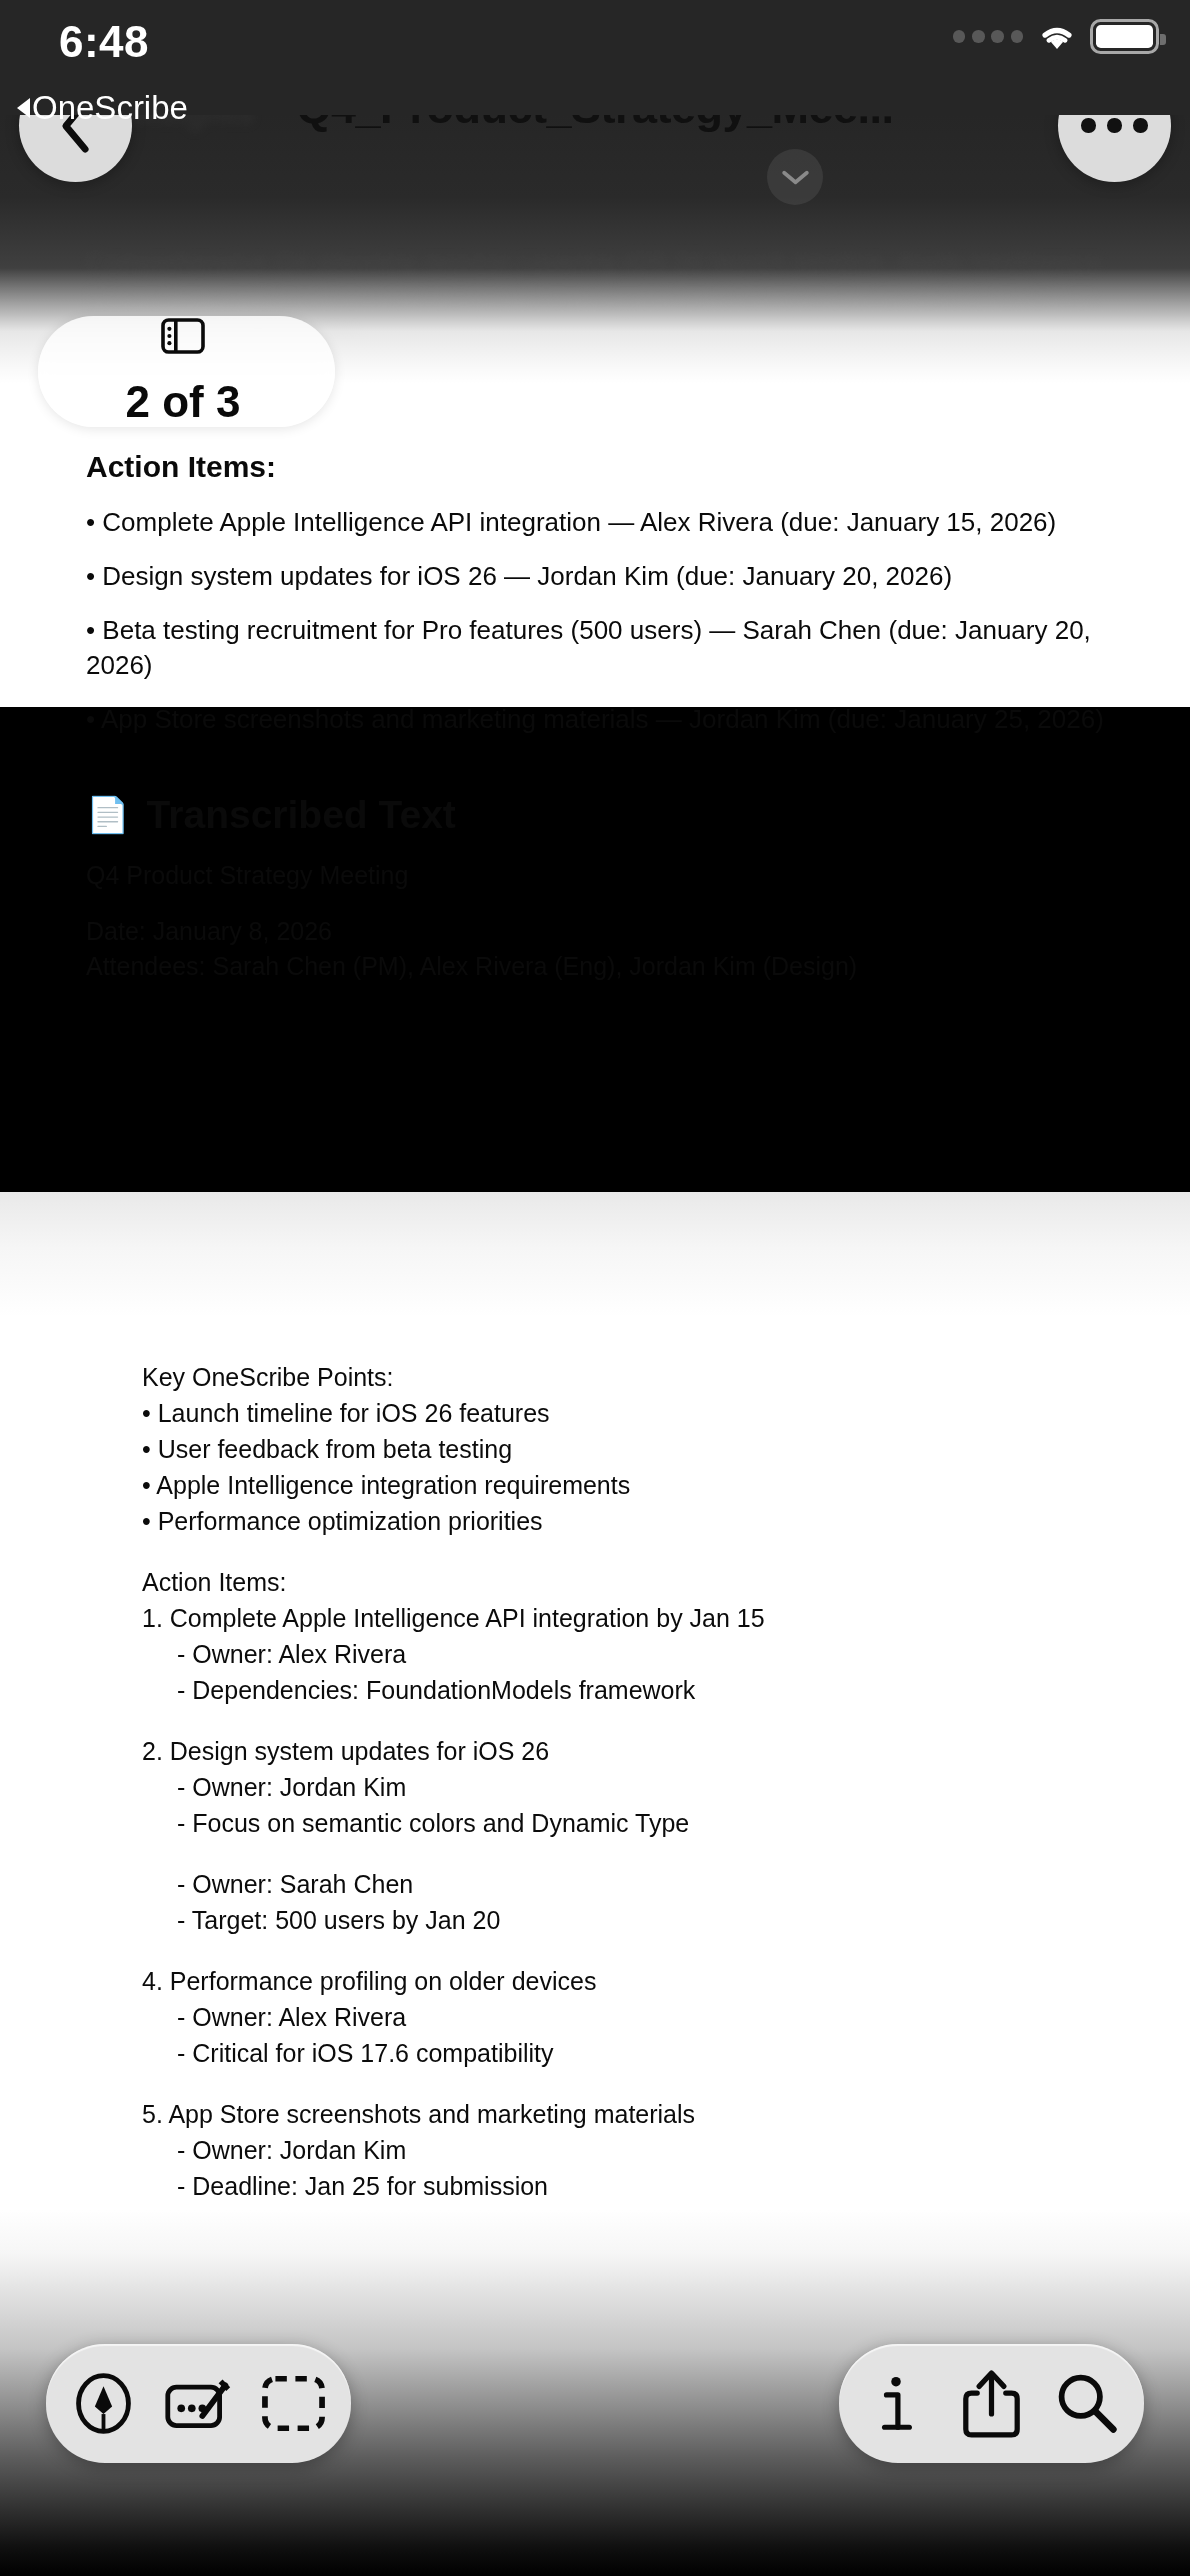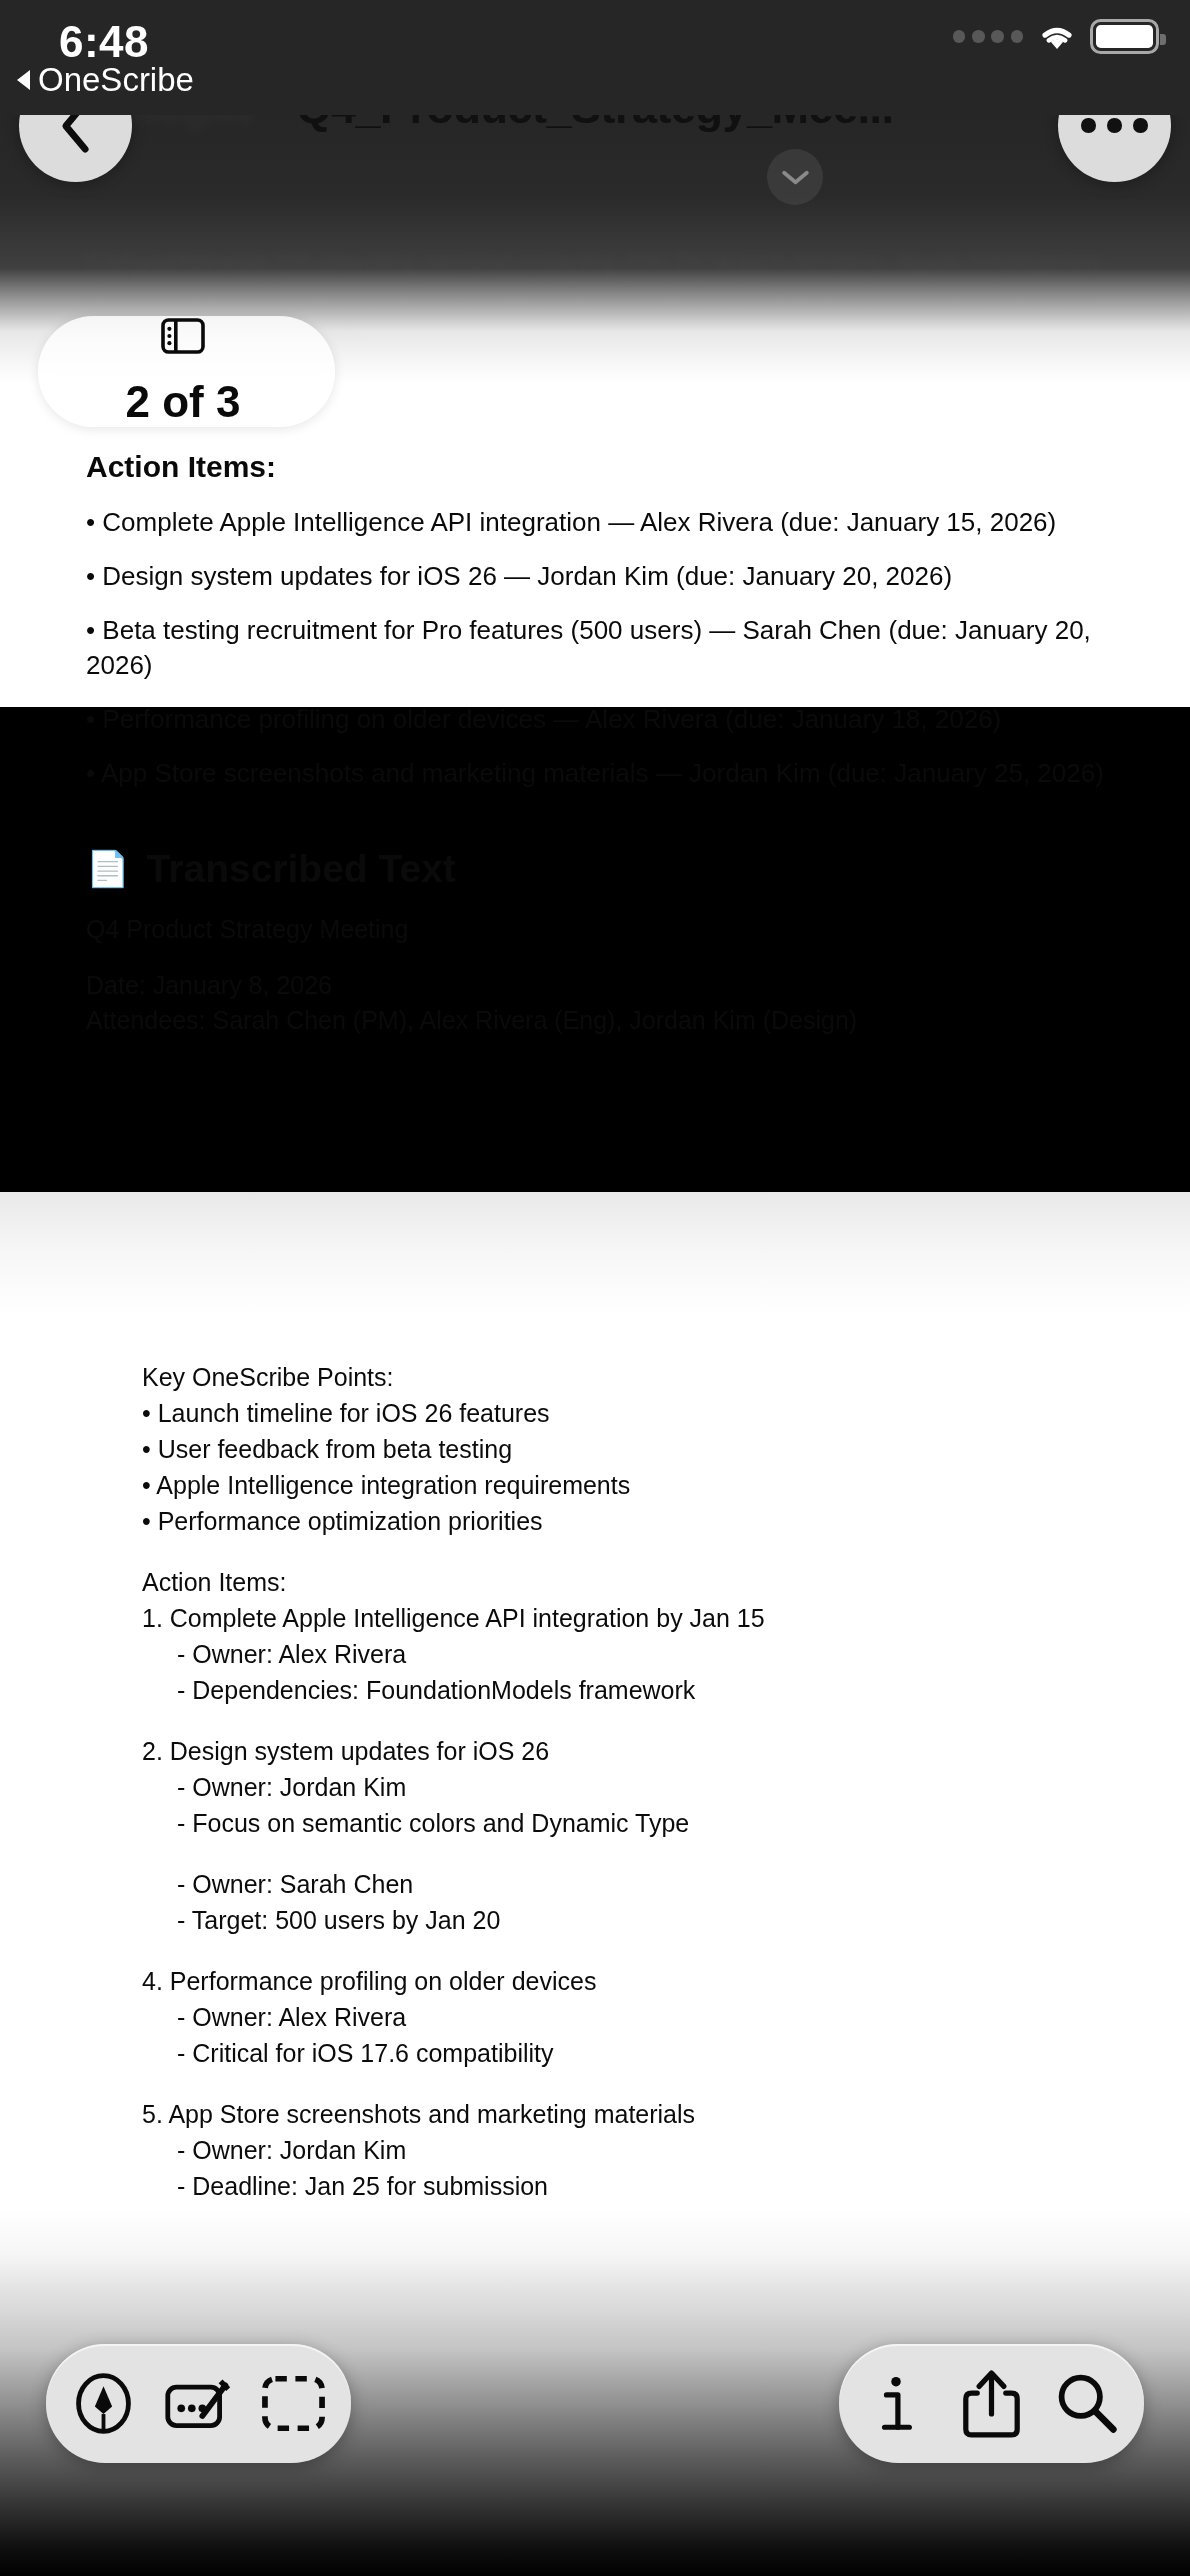--- a/index.html
+++ b/index.html
@@ -20,23 +20,23 @@
   .statusbar {
     position:absolute; top:0; left:0; width:1190px; height:115px;
     background:#262626;
     z-index:60;
   }
   .sb-time {
     position:absolute; left:59px; top:17px;
     color:#fff; font-size:44px; font-weight:600; letter-spacing:0.5px;
   }
   .sb-back {
-    position:absolute; left:17px; top:61px;
+    position:absolute; left:17px; top:89px;
     color:#fff; font-size:33px; font-weight:400;
-    display:flex; align-items:center; gap:8px;
+    display:flex; align-items:center; gap:2px;
   }
   .sb-back .tri {
     width:0; height:0;
     border-top:10.5px solid transparent;
     border-bottom:10.5px solid transparent;
     border-right:13.4px solid #fff;
     display:inline-block;
   }
   .sb-right {
     position:absolute; right:31px; top:19px;
@@ -211,21 +211,20 @@
     </div>
   </div>
 
   <div class="sheet1"></div>
 
   <div class="content1">
     <div class="h-section">Action Items:</div>
     <div class="bullet">• Complete Apple Intelligence API integration — Alex Rivera (due: January 15, 2026)</div>
     <div class="bullet">• Design system updates for iOS 26 — Jordan Kim (due: January 20, 2026)</div>
     <div class="bullet">• Beta testing recruitment for Pro features (500 users) — Sarah Chen (due: January 20, 2026)</div>
-    <div class="bullet">• Performance profiling on older devices — Alex Rivera (due: January 18, 2026)</div>
     <div class="bullet">• App Store screenshots and marketing materials — Jordan Kim (due: January 25, 2026)</div>
 
     <div class="sec-title">
       <span class="emoji">📄</span>
       <span>Transcribed Text</span>
     </div>
     <div class="body-line">Q4 Product Strategy Meeting</div>
     <div class="gap-sm"></div>
     <div class="body-line">Date: January 8, 2026</div>
     <div class="body-line">Attendees: Sarah Chen (PM), Alex Rivera (Eng), Jordan Kim (Design)</div>

